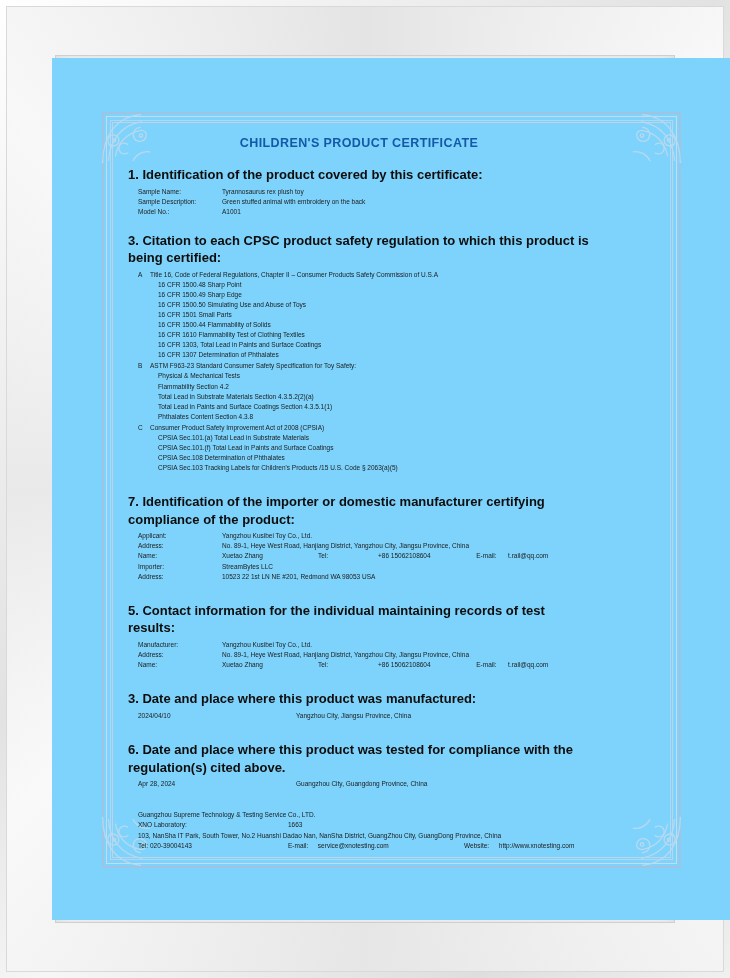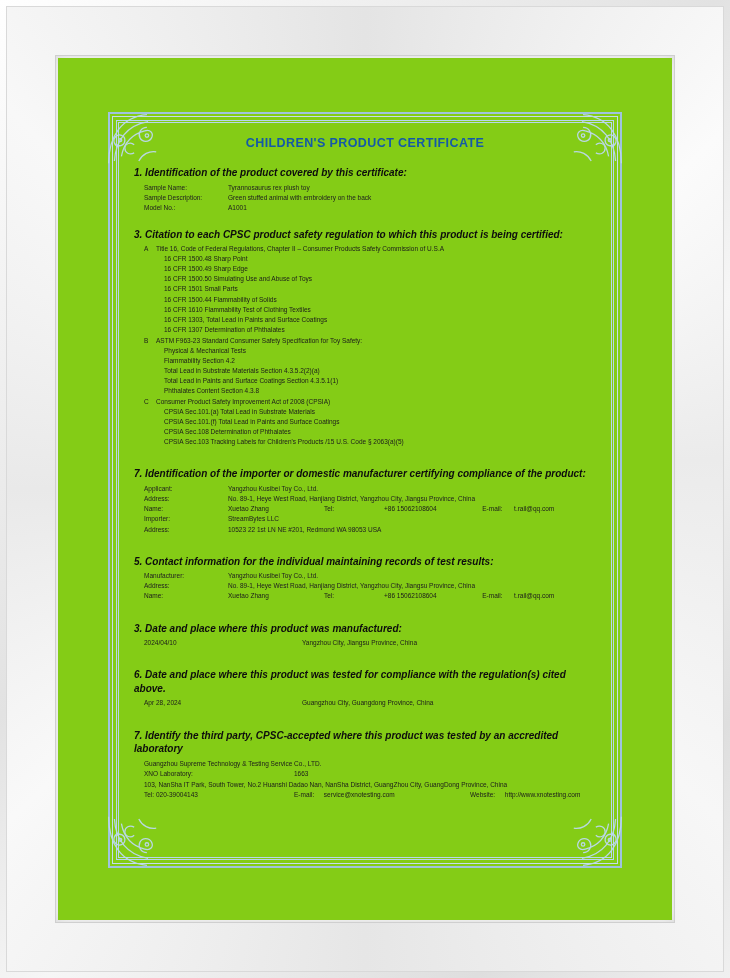--- a/index.html
+++ b/index.html
@@ -37,23 +37,23 @@
   .frame-inner-shadow {
     position: absolute;
     left: 56px; top: 56px; right: 56px; bottom: 56px;
     background: #ffffff;
     box-shadow: 0 0 0 1px #cfcfcf, 0 0 12px 3px rgba(120,120,120,0.25) inset;
   }
 
   
   .page {
     position: absolute;
-    left: 58px; top: 58px;
-    width: 614px; height: 862px;
-    background: #84cc16;
+    left: 52px; top: 58px;
+    width: 679px; height: 862px;
+    background: #7dd3fc;
     box-sizing: border-box;
   }
 
   
   .border-outer {
     position: absolute;
     left: 50px; top: 54px; right: 50px; bottom: 52px;
     border: 2px solid #9fc3e0;
     box-sizing: border-box;
   }
@@ -94,26 +94,25 @@
     color: #1459a8;
     font-size: 12.5px;
     font-weight: bold;
     letter-spacing: 0.4px;
     margin: 0 0 16px 0;
   }
   .section {
     margin-bottom: 11px;
   }
   .sec-head {
-    font-size: 10px;
+    font-size: 13px;
     font-weight: bold;
     color: #0d0d0d;
     margin-bottom: 3px;
     line-height: 1.35;
-    font-style: italic;
   }
   .kv {
     display: flex;
     font-size: 6.5px;
     line-height: 1.55;
   }
   .kv .k { width: 84px; flex: none; color: #202020; }
   .kv .v { flex: 1; color: #202020; }
   .indent1 { padding-left: 10px; }
 
@@ -373,21 +372,20 @@
       <div class="sec-head">6. Date and place where this product was tested for compliance with the regulation(s) cited above.</div>
       <div class="date-row">
         <div class="d">Apr 28, 2024</div>
         <div class="p">Guangzhou City, Guangdong Province, China</div>
       </div>
     </div>
 
     <div class="spacer-md"></div>
 
     <div class="section">
-      <div class="sec-head">7.  Identify the third party, CPSC-accepted where this product was tested by an accredited laboratory</div>
       <div class="lab-line">Guangzhou Supreme Technology &amp; Testing Service Co., LTD.</div>
       <div class="lab-row">
         <div class="a">XNO Laboratory:</div>
         <div class="b">1663</div>
       </div>
       <div class="lab-line">103, NanSha IT Park, South Tower, No.2 Huanshi Dadao Nan, NanSha District, GuangZhou City, GuangDong Province, China</div>
       <div class="lab-row">
         <div class="a">
           <span>Tel:</span>
           <span>020-39004143</span>

